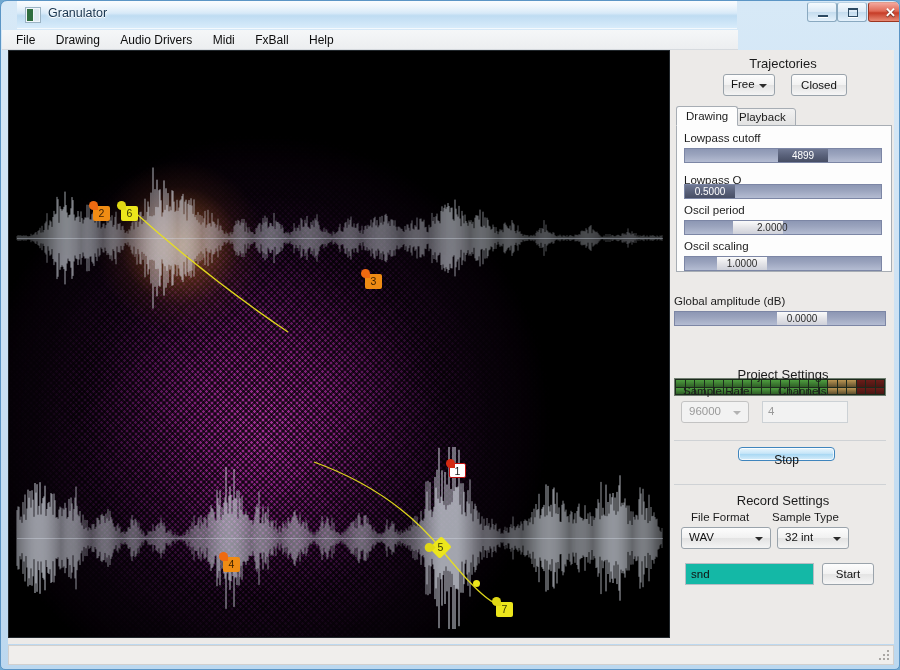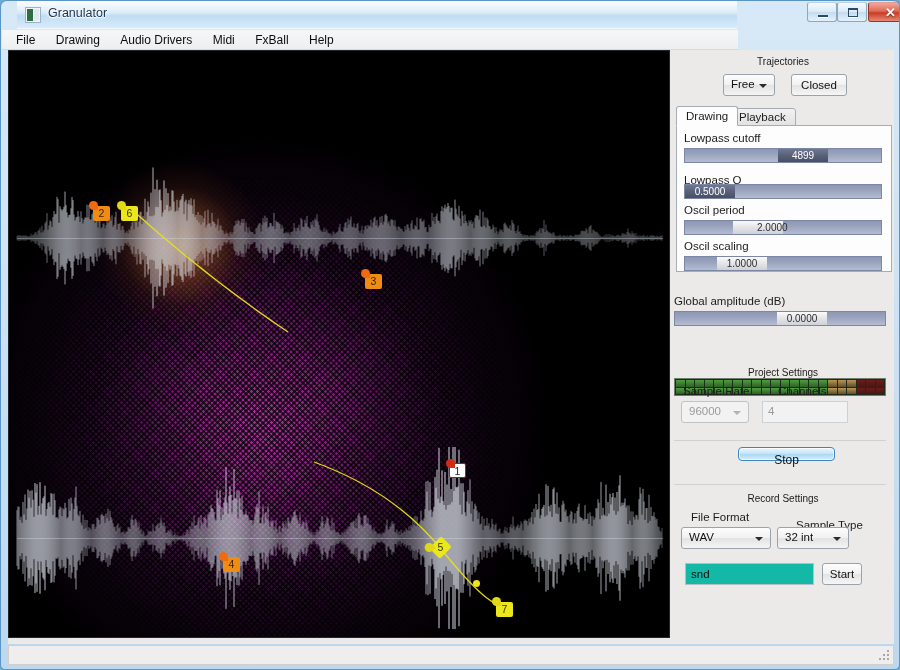--- a/index.html
+++ b/index.html
@@ -169,21 +169,21 @@
   .traj-dot {
     position:absolute; width:7px; height:7px; border-radius:50%;
     background:#ece61c;
   }
 
   
   #panel {
     position: absolute; left: 664px; top: 0; width: 222px; height: 588px;
   }
   .section-title {
-    text-align: center; font-size: 10px; color: #1b1b1b;
+    text-align: center; font-size: 13px; color: #1b1b1b;
     margin: 0; padding: 0;
   }
   .field-label { font-size: 11.5px; color: #1b1b1b; }
 
   .combo {
     position: relative;
     height: 22px;
     border: 1px solid #9aa3ab;
     border-radius: 3px;
     background: linear-gradient(180deg,#fdfdfd 0%,#f1f1f1 48%,#e3e3e3 52%,#f4f4f4 100%);
@@ -1773,28 +1773,28 @@
       <div class="hr" style="left:2px; top:434px; width:212px;"></div>
 
       <div class="section-title" style="position:absolute; left:0; top:443px; width:222px;">Record Settings</div>
 
       <div class="field-label" style="position:absolute; left:19px; top:461px;">File Format</div>
       <div class="combo" style="position:absolute; left:9px; top:477px; width:90px;">
         <span class="val">WAV</span>
         <span class="arrow"></span>
       </div>
 
-      <div class="field-label" style="position:absolute; left:124px; top:461px;margin-top:8px;">Sample Type</div>
+      <div class="field-label" style="position:absolute; left:100px; top:461px;">Sample Type</div>
       <div class="combo" style="position:absolute; left:105px; top:477px; width:72px;">
         <span class="val">32 int</span>
         <span class="arrow"></span>
       </div>
 
       <input class="textbox" type="text" style="position: absolute; left: 13px; top: 513px; width: 129px;" value="snd">
-      <div class="btn" style="position:absolute; left:150px; top:513px; width:40px;">Start</div>
+      <div class="btn" style="position:absolute; left:150px; top:513px; width:52px;">Start</div>
     </div>
   </div>
 
   <div id="statusbar">
     <span style="position:absolute;left:6px;top:3px;font-size:11px;color:#333;"></span>
     <div id="grip">
         <i style="left: 8px; top: 0px;"></i>
         <i style="left: 4px; top: 4px;"></i>
         <i style="left: 8px; top: 4px;"></i>
         <i style="left: 0px; top: 8px;"></i>

